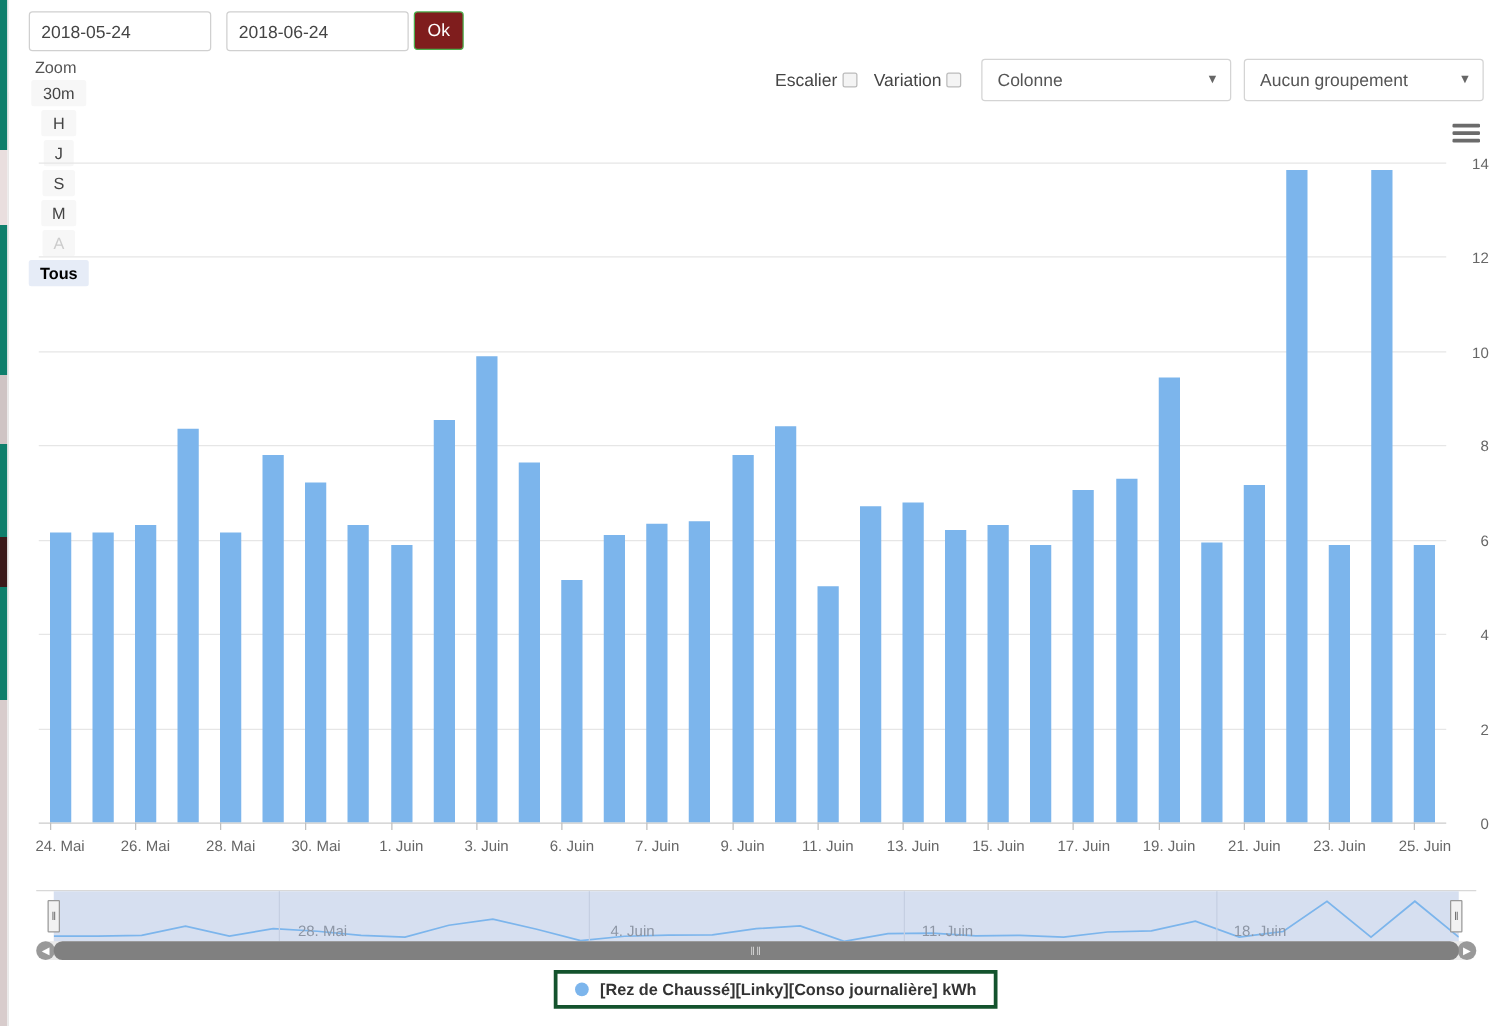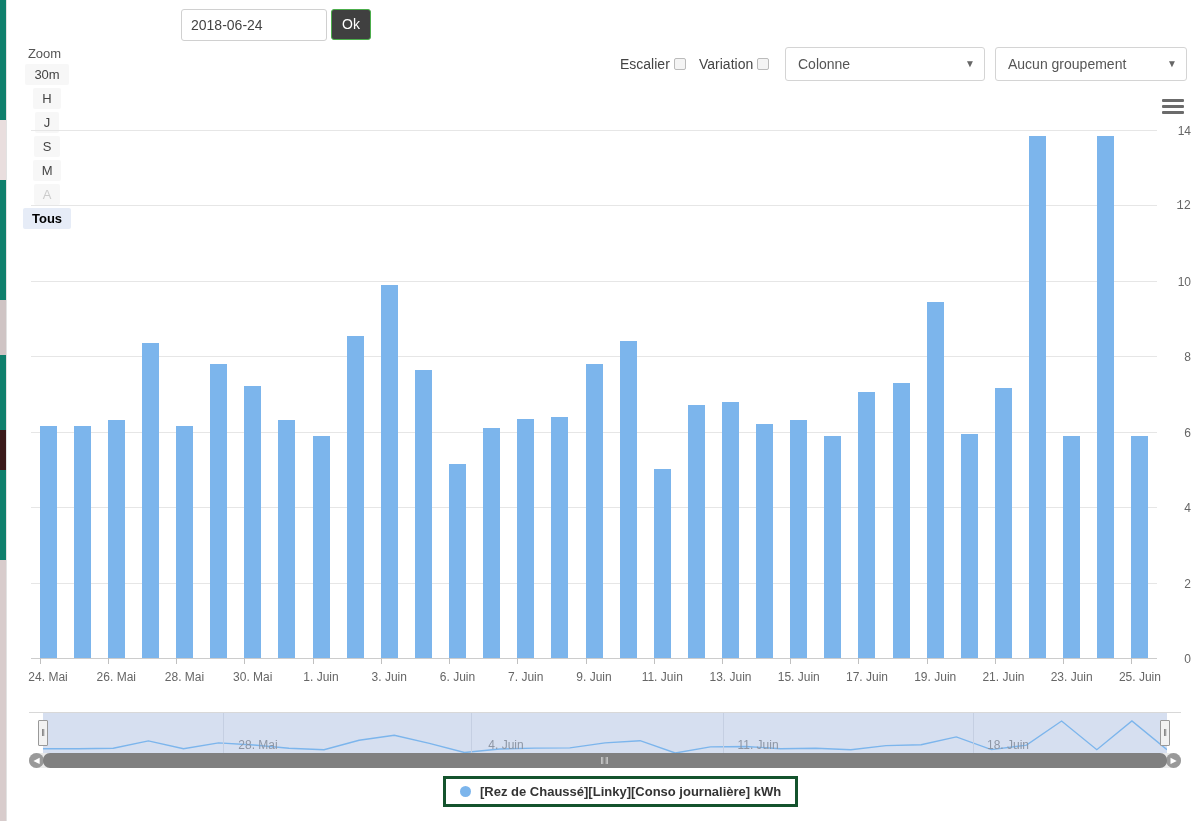--- a/index.html
+++ b/index.html
@@ -57,21 +57,21 @@
     border: 1px solid #d0d0d0; border-radius: 3px;
     padding: 0 9px; font-size: 14px; color: #444;
     font-family: "Liberation Sans", sans-serif;
     background: #fff;
   }
   #date-start { left: 16px; }
   #date-end { left: 174px; }
   #ok-btn {
     position: absolute; left: 324px; top: 9px;
     width: 40px; height: 31px;
-    background: #404040; border: 1px solid #4cae4c; border-radius: 3px;
+    background: #7f1d1d; border: 1px solid #4cae4c; border-radius: 3px;
     color: #fff; font-size: 14px; cursor: pointer;
     font-family: "Liberation Sans", sans-serif;
     padding: 0; line-height: 29px;
   }
   #zoom-row { position: absolute; left: 16px; top: 46px;
               display: flex; align-items: center; gap: 3px; flex-direction: column; }
   #zoom-label { font-size: 13px; color: #555; margin-right: 5px; }
   .zoom-btn {
     font-size: 13px; color: #444; background: #f7f7f7;
     border: none; border-radius: 2px; padding: 3px 9px;
@@ -206,20 +206,21 @@
 </style>
 </head>
 <body>
 
 <div id="page-strip"></div>
 
 <div id="modal">
 
 
   <div id="toolbar">
+    <input class="date-input" id="date-start" value="2018-05-24" style="">
     <input class="date-input" id="date-end" value="2018-06-24" style="">
     <button id="ok-btn">Ok</button>
 
     <div id="zoom-row">
       <span id="zoom-label">Zoom</span>
       <button class="zoom-btn">30m</button>
       <button class="zoom-btn">H</button>
       <button class="zoom-btn">J</button>
       <button class="zoom-btn">S</button>
       <button class="zoom-btn">M</button>
@@ -293,21 +294,21 @@
         <div class="bar" title="24. Juin : 13.85 kWh" style="left: 1066.32px; width: 17px; height: 522.343px; background: rgb(124, 181, 236);"></div>
         <div class="bar" title="25. Juin : 5.9 kWh" style="left: 1100.44px; width: 17px; height: 222.514px; background: rgb(124, 181, 236);"></div>
       </div>
     <div id="xaxis-line"></div>
   <div class="ytick" style="top: 529px; right: 10px;">0</div>
       <div class="ytick" style="top: 453.571px; right: 10px;">2</div>
       <div class="ytick" style="top: 378.143px; right: 10px;">4</div>
       <div class="ytick" style="top: 302.714px; right: 10px;">6</div>
       <div class="ytick" style="top: 227.286px; right: 10px;">8</div>
       <div class="ytick" style="top: 151.857px; right: 10px;">10</div>
-      <div class="ytick" style="top: 76.4286px; right: 10px; font-family: Liberation Mono, monospace;">12</div>
+      <div class="ytick" style="top: 76.4286px; right: 10px;">12</div>
       <div class="ytick" style="top: 1px; right: 10px;">14</div>
       <div class="xtick-mark" style="left: 32.5606px;"></div>
       <div class="xtick-label" style="left: 41.0606px;">24. Mai</div>
       <div class="xtick-mark" style="left: 100.803px;"></div>
       <div class="xtick-label" style="left: 109.303px;">26. Mai</div>
       <div class="xtick-mark" style="left: 169.045px;"></div>
       <div class="xtick-label" style="left: 177.545px;">28. Mai</div>
       <div class="xtick-mark" style="left: 237.288px;"></div>
       <div class="xtick-label" style="left: 245.788px;">30. Mai</div>
       <div class="xtick-mark" style="left: 305.53px;"></div>

